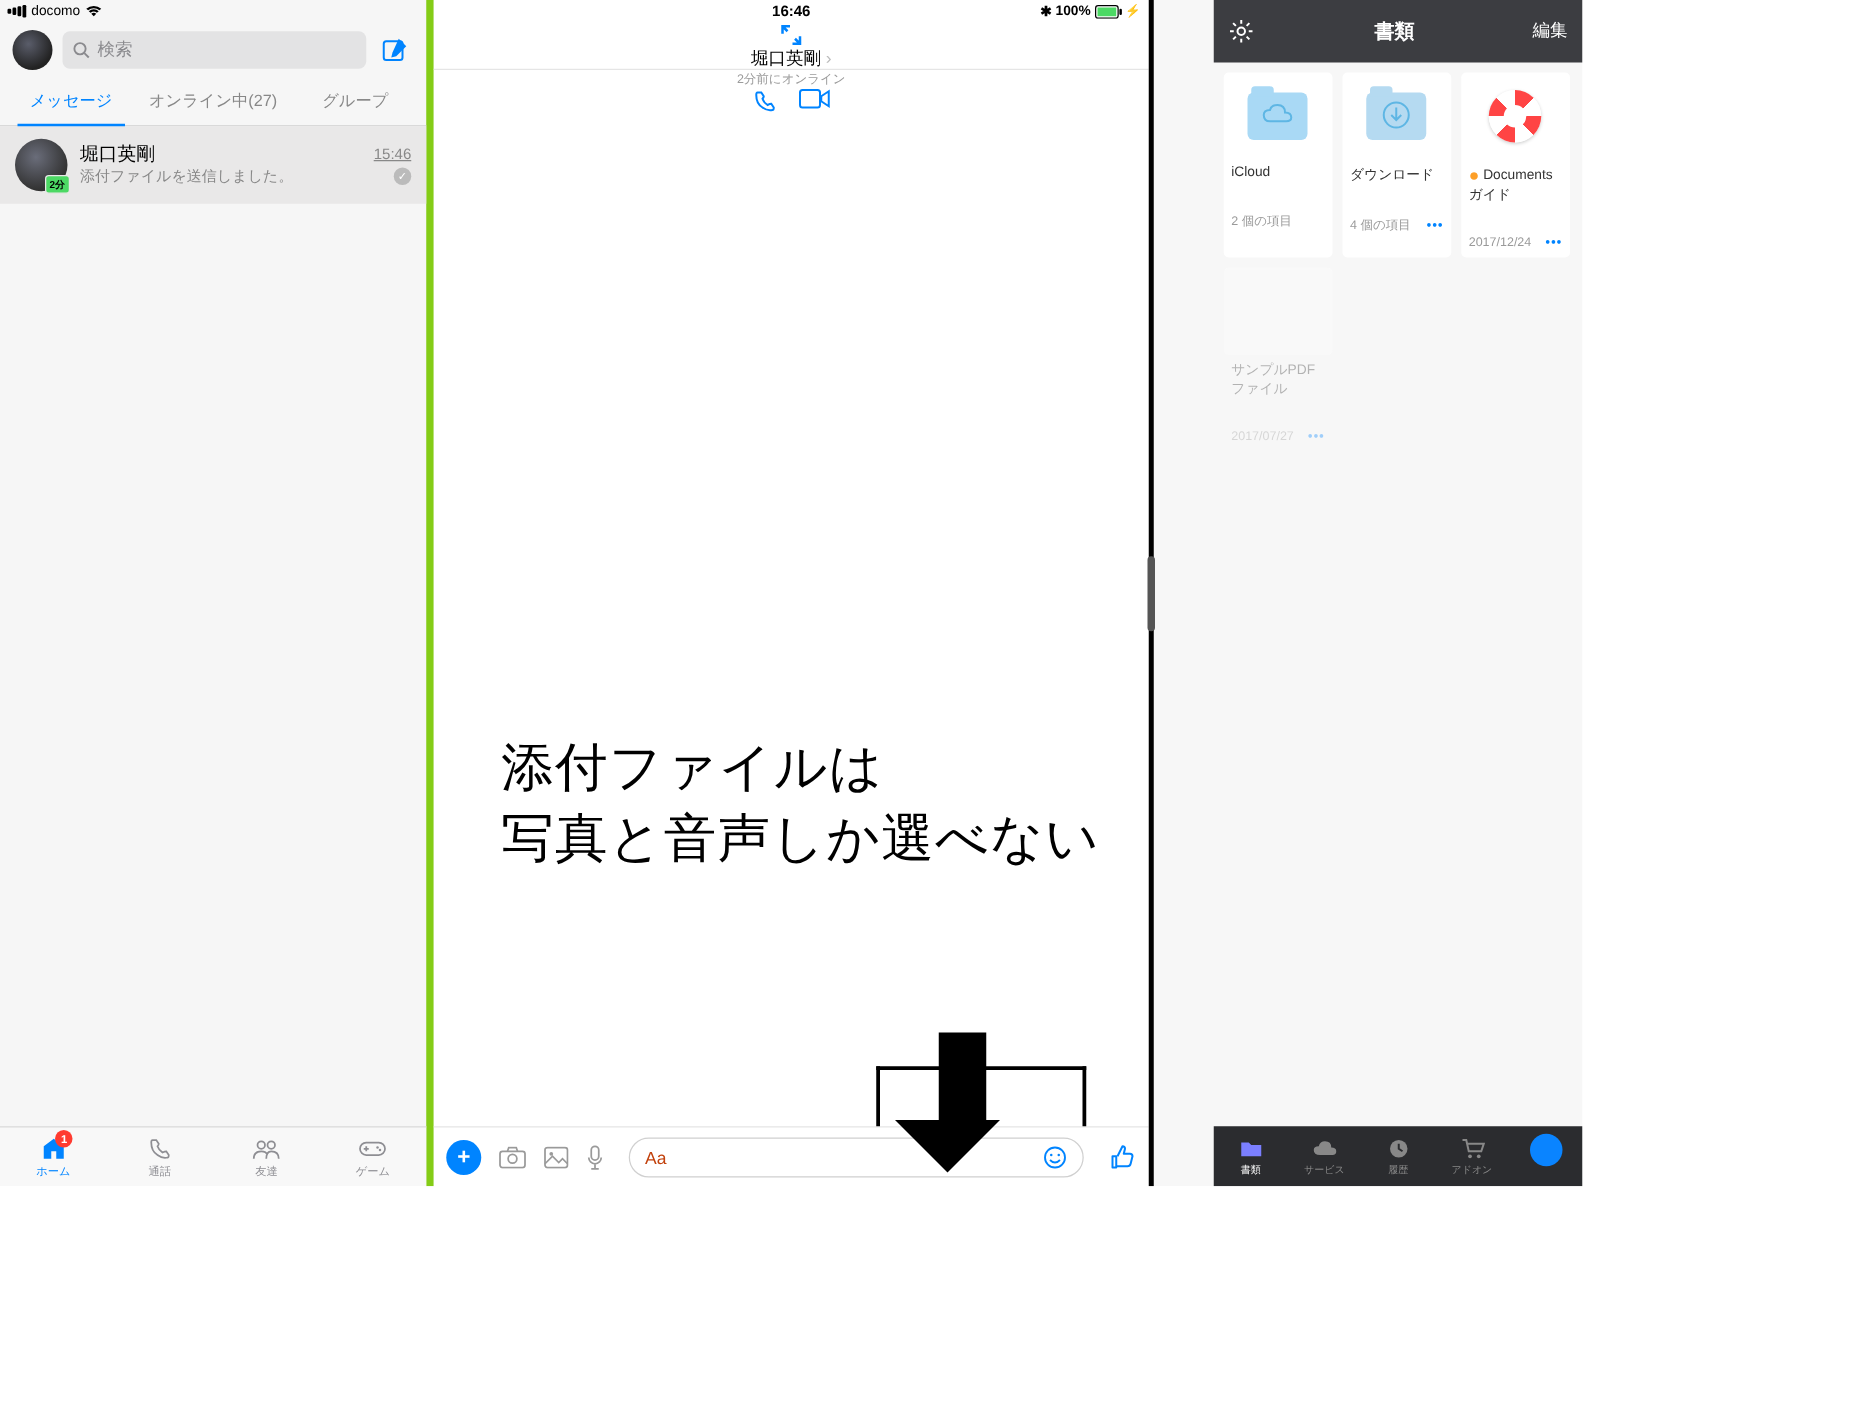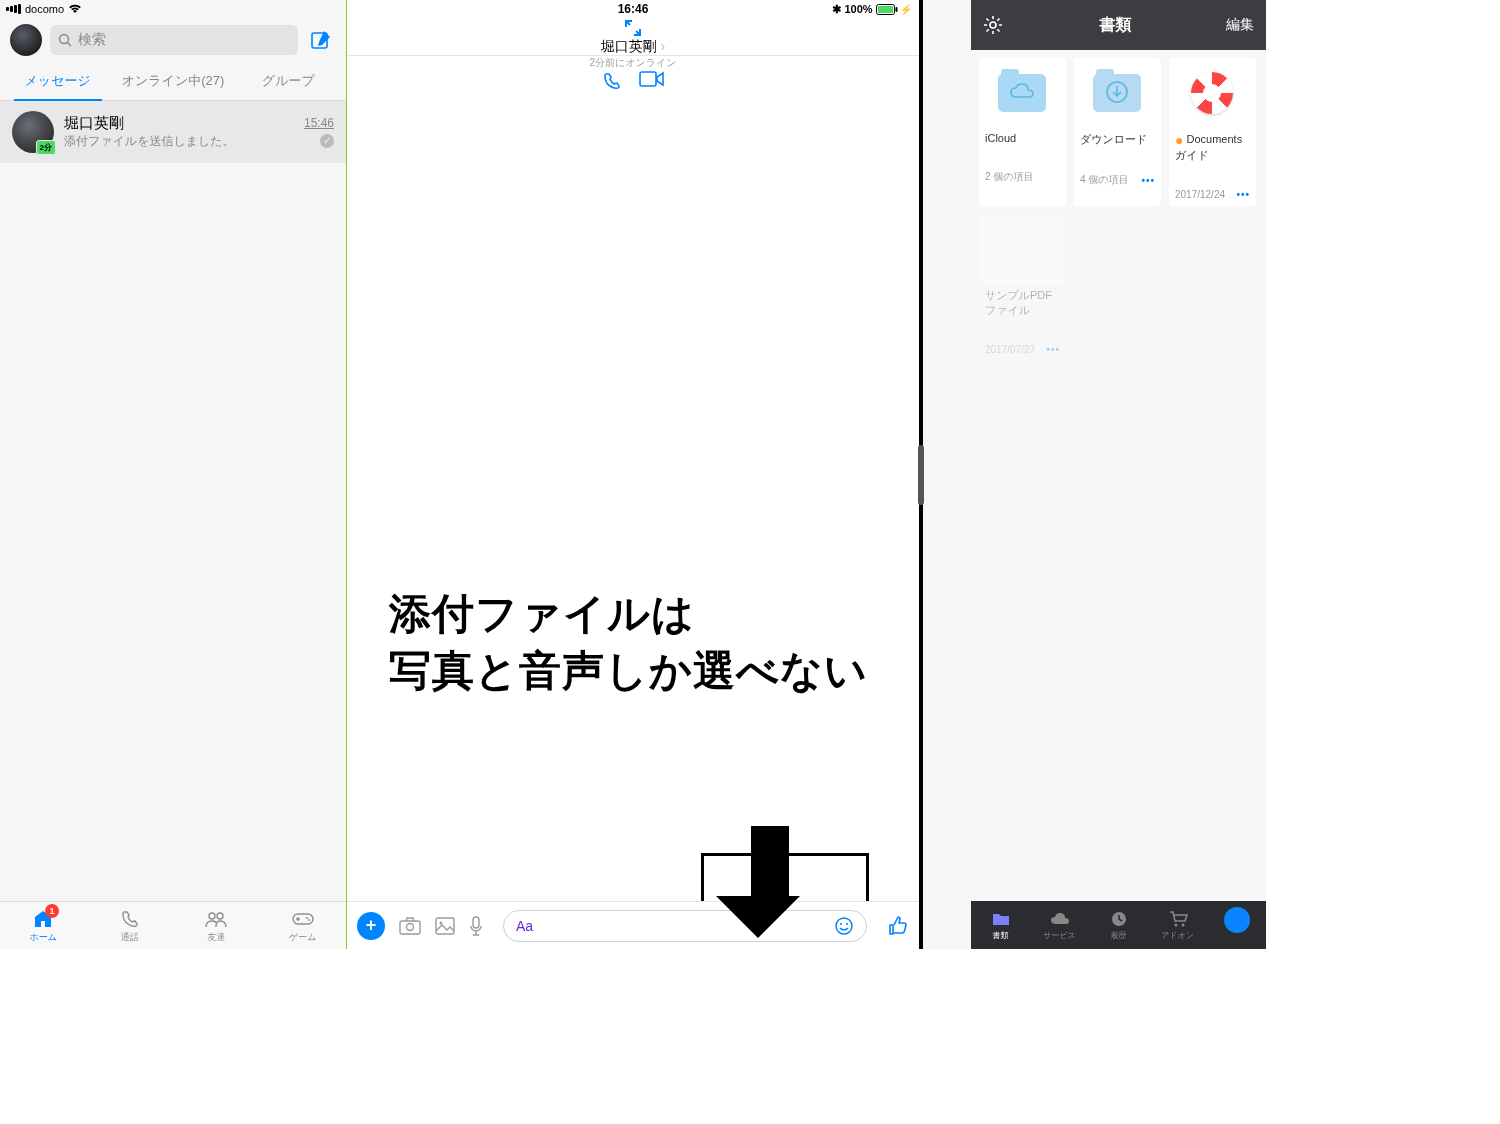--- a/index.html
+++ b/index.html
@@ -1,19 +1,19 @@
 <!DOCTYPE html>
 <html><head>
 <meta charset="utf-8">
 <style>
 * { margin: 0; padding: 0; box-sizing: border-box; font-family: -apple-system, "Hiragino Sans", sans-serif; }
 body { width: 1266px; height: 949px; display: flex; overflow: hidden; background: #fff; position: relative; }
 
 
-.left-panel { width: 347px; height: 100%; background: #f6f6f6; border-right: 1px solid #84cc16; display: flex; flex-direction: column; }
+.left-panel { width: 347px; height: 100%; background: #f6f6f6; border-right: 6px solid #84cc16; display: flex; flex-direction: column; }
 .status-bar { height: 18px; display: flex; align-items: center; padding: 0 6px; font-size: 11px; font-weight: 500; }
 .status-bar .sig { display: flex; align-items: center; gap: 1px; margin-right: 4px; }
 .status-bar .sig i { width: 3px; background: #000; display: inline-block; border-radius: 1px; }
 .status-bar .wifi { margin-left: 4px; }
 .left-header { display: flex; align-items: center; padding: 6px 10px; gap: 8px; }
 .avatar { width: 32px; height: 32px; border-radius: 50%; background: radial-gradient(circle at 40% 35%, #5a5d6a, #222 70%); flex-shrink: 0; }
 .search-box { flex: 1; height: 30px; background: #e3e3e4; border-radius: 6px; display: flex; align-items: center; padding: 0 8px; color: #8a8a8e; font-size: 14px; gap: 6px; }
 .compose-btn { width: 30px; height: 30px; display: flex; align-items: center; justify-content: center; color: #0084ff; }
 .tabs { display: flex; border-bottom: 1px solid #d9d9d9; }
 .tabs .tab { flex: 1; text-align: center; padding: 10px 0; font-size: 13px; color: #888; position: relative; }
@@ -39,30 +39,30 @@
 .center-panel { flex: 1; display: flex; flex-direction: column; background: #fff; position: relative; }
 .center-status { height: 18px; display: flex; align-items: center; justify-content: center; font-size: 12px; font-weight: 600; position: relative; }
 .center-status .right { position: absolute; right: 6px; display: flex; align-items: center; gap: 3px; font-size: 11px; }
 .center-header { height: 38px; border-bottom: 1px solid #e5e5e5; display: flex; align-items: center; padding: 0 12px; flex-direction: column; }
 .expand-btn { color: #0084ff; }
 .center-title { flex: 1; text-align: center; }
 .center-title .name { font-size: 14px; font-weight: 500; }
 .center-title .sub { font-size: 10px; color: #9c9c9c; }
 .header-actions { display: flex; gap: 16px; color: #0084ff; }
 .chat-body { flex: 1; position: relative; }
-.annotation { position: absolute; left: 42px; top: 530px; font-size: 42px; font-weight: 700; line-height: 1.35; color: #000; letter-spacing: 1px; }
+.annotation { position: absolute; left: 54px; top: 530px; font-size: 42px; font-weight: 400; line-height: 1.35; color: #000; letter-spacing: 1px; }
 .arrow-down { position: absolute; left: 392px; top: 770px; }
 .arrow-down .shaft { width: 38px; height: 70px; background: #000; margin: 0 auto; }
 .arrow-down .head { width: 0; height: 0; border-left: 42px solid transparent; border-right: 42px solid transparent; border-top: 42px solid #000; margin-left: -23px; }
 .attach-box { position: absolute; left: 354px; bottom: 0; width: 168px; height: 48px; border: 3px solid #000; border-bottom: none; }
 
 .chat-input { height: 48px; border-top: 1px solid #e5e5e5; display: flex; align-items: center; padding: 0 10px; gap: 14px; }
 .chat-input .plus { width: 28px; height: 28px; border-radius: 50%; background: #0084ff; color: #fff; display: flex; align-items: center; justify-content: center; font-size: 18px; font-weight: 600; }
 .chat-input .gic { color: #9a9a9a; display: flex; align-items: center; }
-.chat-input .txt { flex: 1; height: 32px; border: 1px solid #d0d0d0; border-radius: 16px; display: flex; align-items: center; padding: 0 12px; color: #6d28d9; font-size: 14px; margin-left: 6px; justify-content: space-between; }
+.chat-input .txt { flex: 1; height: 32px; border: 1px solid #d0d0d0; border-radius: 16px; display: flex; align-items: center; padding: 0 12px; color: #c2410c; font-size: 14px; margin-left: 6px; justify-content: space-between; }
 .chat-input .thumb { color: #0084ff; margin-left: 6px; }
 
 
 .right-panel { width: 347px; height: 100%; background: #f7f7f7; display: flex; flex-direction: column; border-left: 4px solid #000; position: relative; padding-left: 48px; }
 .right-panel .grab { position: absolute; left: -5px; top: 50%; margin-top: -30px; width: 6px; height: 60px; background: #555; border-radius: 3px; }
 .right-header { height: 50px; background: #3c3d41; color: #fff; display: flex; align-items: center; padding: 0 12px; }
 .right-header .gear { width: 22px; }
 .right-header .title { flex: 1; text-align: center; font-size: 16px; font-weight: 600; }
 .right-header .edit { font-size: 14px; }
 .doc-grid { padding: 8px; display: flex; flex-wrap: wrap; gap: 8px; align-content: flex-start; }

